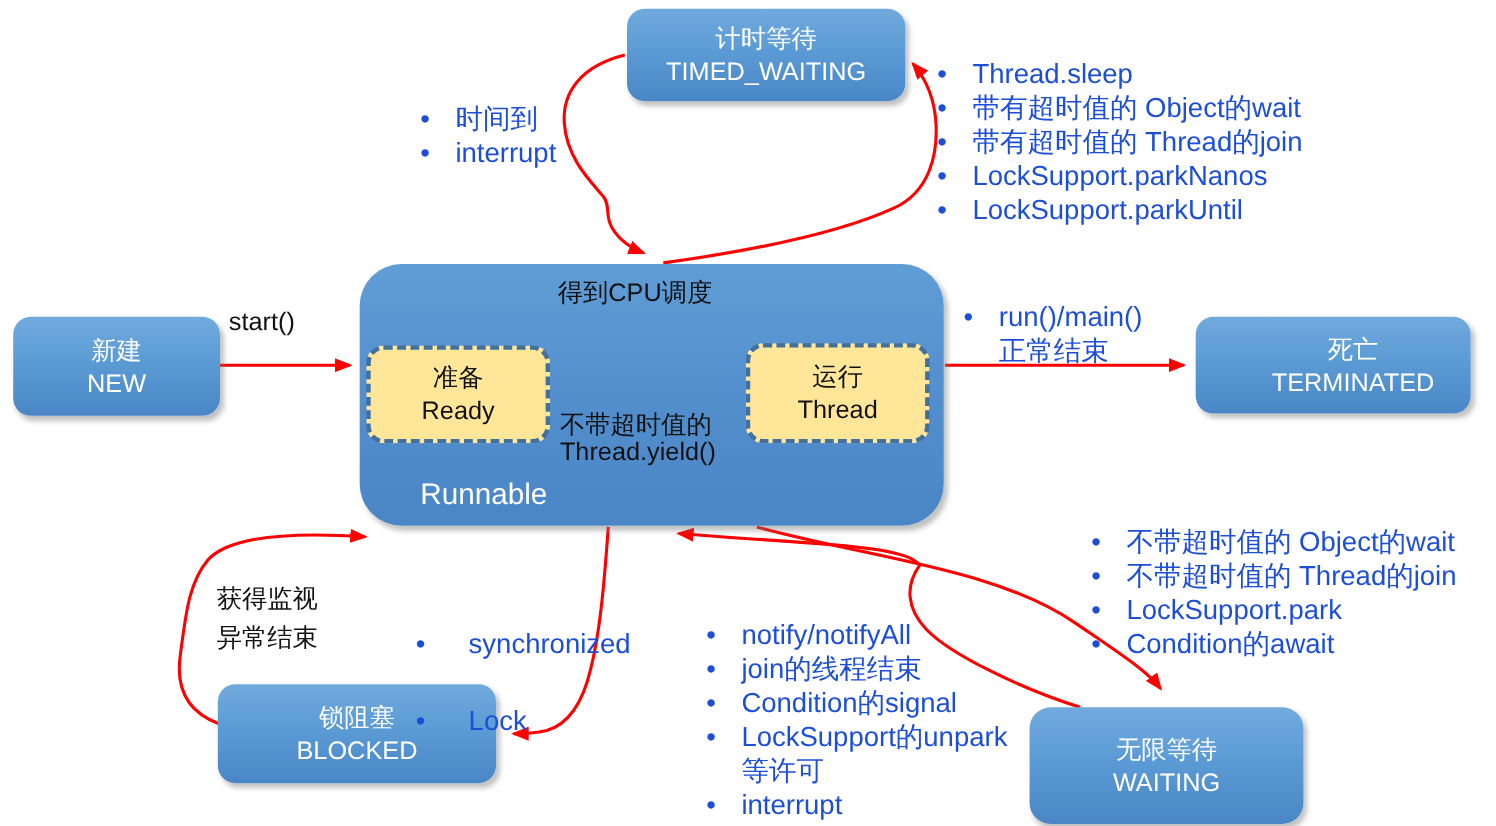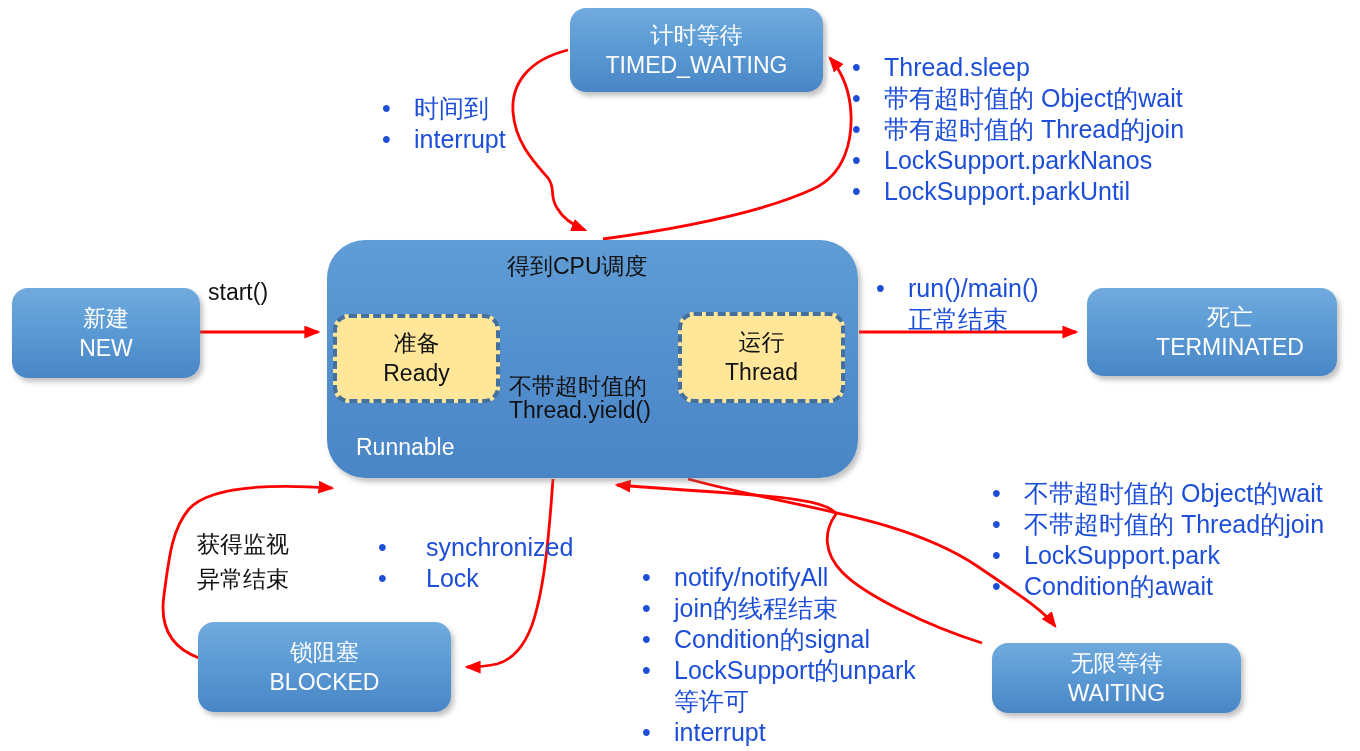--- a/index.html
+++ b/index.html
@@ -15,29 +15,29 @@
     color:#ffffff; display:flex; flex-direction:column; align-items:center; justify-content:center;
     text-align:center; font-size:23px; line-height:1.32;
     box-shadow:3px 4px 5px rgba(120,120,120,0.45);
   }
   .state-node .line { display:block; }
 
   #node-new        { left:12px;   top:288px; width:188px; height:90px; }
   #node-timed      { left:570px;  top:8px;   width:253px; height:84px; }
   #node-terminated { left:1087px; top:288px; width:214px; height:88px;padding-left:36px; }
   #node-blocked    { left:198px;  top:622px; width:253px; height:90px; }
-  #node-waiting    { left:992px;  top:643px; width:249px; height:70px; }
+  #node-waiting    { left:936px;  top:643px; width:249px; height:106px;border-radius:19px; }
 
   #node-runnable {
     position:absolute; left:327px; top:240px; width:531px; height:238px;
     border-radius:38px;
     background:linear-gradient(180deg,#609dd6 0%, #538fcd 50%, #4a86c6 100%);
     box-shadow:3px 4px 5px rgba(120,120,120,0.45);
   }
-  #runnable-label { position:absolute; left:356px; top:434px; color:#ffffff; font-size:23px; }
+  #runnable-label { position:absolute; left:382px; top:434px; color:#ffffff; font-size:27px; }
 
   .sub-state {
     position:absolute; border-radius:16px; background:#ffe699;
     border:4px dashed #44709d; box-sizing:border-box; color:#111111;
     display:flex; flex-direction:column; align-items:center; justify-content:center;
     text-align:center; font-size:23px; line-height:1.3;margin-top:24px;
   }
   #sub-ready   { left:333px; top:290px; width:167px; height:89px; }
   #sub-running { left:678px; top:288px; width:167px; height:91px; }
 
@@ -46,21 +46,21 @@
   #lbl-cpu        { left:507px; top:251px; }
   #lbl-timeslice1 { left:509px; top:371px; }
   #lbl-timeslice2 { left:509px; top:397px; }
   #lbl-monitor    { left:197px; top:527px; font-size:23px; line-height:35px; }
   #lbl-monitor span { display:block; }
 
   .blist { position:absolute; margin:0; padding:0; list-style:none; font-size:25px; line-height:31px; color:#1d4ed8; }
   .blist li { position:relative; padding-left:36px; white-space:nowrap; }
   .blist li::before { content:"\2022"; position:absolute; left:4px; }
   .blist li.no-bullet::before { content:""; }
-  .blist.wide li { padding-left:52px; }
+  .blist.wide li { padding-left:52px;margin-top:39px; }
 
   #list-timed-left  { left:378px;  top:93px;  }
   #list-timed-right { left:848px;  top:52px;  }
   #list-terminated  { left:872px;  top:273px; }
   #list-blocked     { left:374px;  top:532px; }
   #list-wakeup      { left:638px;  top:562px; }
   #list-waiting     { left:988px; top:478px; }
 </style>
 </head>
 <body>

